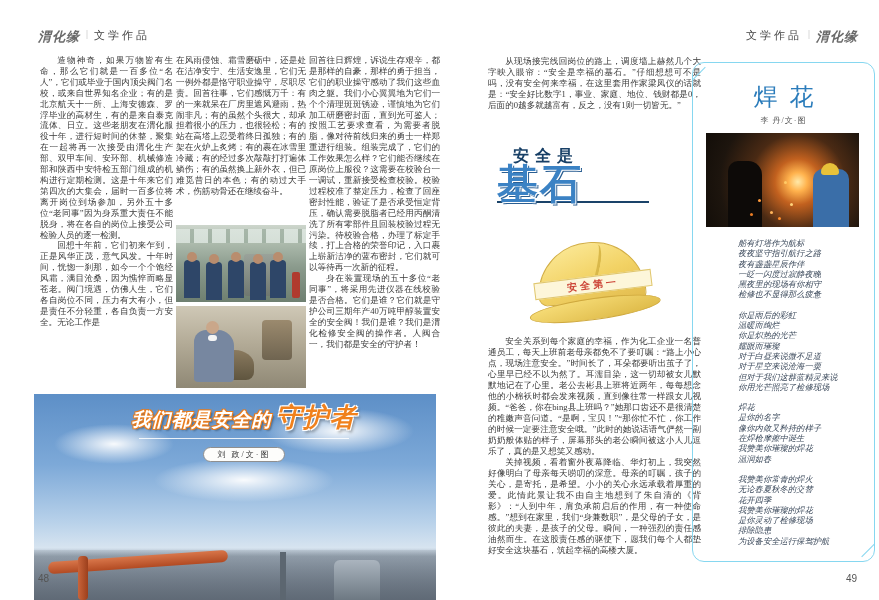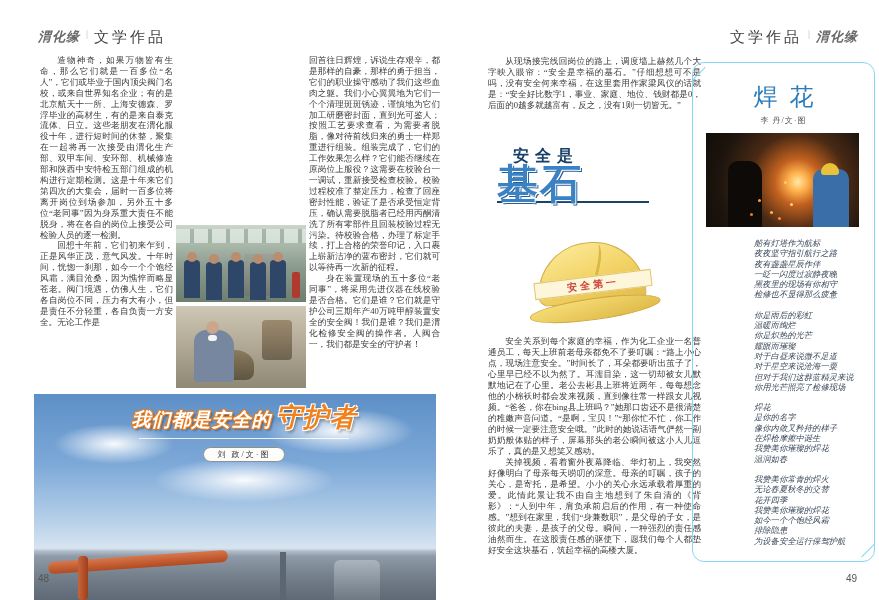--- a/index.html
+++ b/index.html
@@ -7,21 +7,21 @@
     position:relative;width:879px;height:600px;background:#ffffff;
     font-family:"Liberation Serif","DejaVu Serif",serif;color:#3a3a3a;
     overflow:hidden;margin:0 auto;
   }
   
   .hdr{position:absolute;top:28px;font-size:9px;color:#777;display:flex;align-items:flex-start;gap:6px;}
   .hdr-left{left:38px;}
   .hdr-right{right:21px;flex-direction:row;}
   .logo{font-style:italic;font-weight:bold;font-size:13px;color:#6a6a6a;letter-spacing:1px;font-family:"DejaVu Serif",serif;}
   .hdr-div{color:#bbb;font-size:10px;}
-  .hdr-sec{font-family:"Liberation Sans","DejaVu Sans",sans-serif;font-size:15px;color:#444;letter-spacing:3px;}
+  .hdr-sec{font-family:"Liberation Sans","DejaVu Sans",sans-serif;font-size:11px;color:#444;letter-spacing:3px;}
   
   .col{position:absolute;font-size:8.6px;line-height:10.9px;text-align:justify;}
   .para{text-indent:2em;}
   .cont > .para:first-child{text-indent:0;}
   
   .photo{position:absolute;overflow:hidden;}
   .photo-workshop{
     background:linear-gradient(180deg,#cdd6cc 0%,#aebcae 22%,#8a9a8c 55%,#6e7f70 100%);
   }
   .ws-window{position:absolute;top:4px;left:0;right:0;height:14px;
@@ -90,21 +90,21 @@
   .side-byline{position:absolute;top:52px;left:0;right:0;text-align:center;font-size:8px;color:#555;letter-spacing:1px;}
   .photo-weld{left:13px;top:70px;width:153px;height:94px;position:absolute;
     background:radial-gradient(circle at 60% 52%, #ffe9a8 0%, #ffb24d 9%, #c2611f 22%, #4a2a14 46%, #1d150e 75%, #120d08 100%);}
   .weld-fig-l{position:absolute;left:22px;bottom:0;width:34px;height:66px;background:#0d0a08;border-radius:10px 14px 0 0;}
   .weld-fig-r{position:absolute;right:10px;bottom:0;width:36px;height:58px;background:#3a6ea8;border-radius:10px 10px 0 0;}
   .weld-helmet{position:absolute;right:20px;bottom:52px;width:18px;height:12px;border-radius:9px 9px 3px 3px;background:#e8c23a;}
   .weld-sparks{position:absolute;left:78px;top:48px;width:3px;height:3px;border-radius:50%;background:#ffca66;
     box-shadow:-26px 18px 0 #ff9a3c,-14px 30px 0 #ffb45a,-34px 32px 0 #e87c24,6px 22px 0 #ffd27a,-6px 36px 0 #ff8c2a;}
   .poem{position:absolute;left:45px;top:176px;width:125px;font-size:8.3px;line-height:10.3px;
     color:#3c4a5c;font-style:italic;}
-  .stanza{margin-bottom:10px;margin-left:16px;}
+  .stanza{margin-bottom:10px;}
   
   .rp-col{position:absolute;font-size:8.6px;line-height:11px;text-align:justify;}
 </style>
 </head>
 <body>
 
 <div id="spread">
 
   <div class="hdr hdr-left">
     <span class="logo">渭化缘</span>
@@ -115,20 +115,23 @@
     <span class="hdr-sec">文学作品</span>
     <span class="hdr-div">|</span>
     <span class="logo">渭化缘</span>
   </div>
 
   <div class="col" style="left:40px;top:55px;width:133px;height:338px;">
       <div class="para">造物神奇，如果万物皆有生命，那么它们就是一百多位“名人”，它们或毕业于国内顶尖阀门名校，或来自世界知名企业；有的是北京航天十一所、上海安德森、罗浮毕业的高材生，有的是来自泰克流体、日立。这些老朋友在渭化服役十年，进行短时间的休整，聚集在一起将再一次接受由渭化生产部、双甲车间、安环部、机械修造部和陕西中安特检五部门组成的机构进行定期检测。这是十年来它们第四次的大集会，届时一百多位将离开岗位到场参加，另外五十多位“老同事”因为身系重大责任不能脱身，将在各自的岗位上接受公司检验人员的逐一检测。</div>
       <div class="para">回想十年前，它们初来乍到，正是风华正茂，意气风发。十年时间，恍惚一刹那，如今一个个饱经风霜，满目沧桑，因为憔悴而略显苍老。阀门境遇，仿佛人生，它们各自岗位不同，压力有大有小，但是责任不分轻重，各自负责一方安全。无论工作是</div>
     </div>
 
+  <div class="col cont" style="left:176px;top:55px;width:130px;height:168px;">
+      <div class="para">在风雨侵蚀、霜雪磨砺中，还是处在洁净安宁、生活安逸里，它们无一例外都是恪守职业操守，尽职尽责。回首往事，它们感慨万千：有的一来就呆在厂房里遮风避雨，热闹非凡；有的虽然个头很大，却承担着很小的压力，也很轻松；有的站在高塔上忍受着终日孤独；有的架在火炉上炙烤；有的裹在冰雪里冷藏；有的经过多次敲敲打打遍体鳞伤；有的虽然换上新外衣，但已难觅昔日的本色；有的动过大手术，伤筋动骨还在继续奋斗。</div>
+    </div>
 
   <div class="col cont" style="left:309px;top:55px;width:131px;height:338px;">
       <div class="para">回首往日辉煌，诉说生存艰辛，都是那样的自豪，那样的勇于担当，它们的职业操守感动了我们这些血肉之躯。我们小心翼翼地为它们一个个清理斑斑锈迹，谨慎地为它们加工研磨密封面，直到光可鉴人；按照工艺要求查看，为需要者脱脂，像对待前线归来的勇士一样郑重进行组装。组装完成了，它们的工作效果怎么样？它们能否继续在原岗位上服役？这需要在校验台一一调试，重新接受检查校验。校验过程校准了整定压力，检查了回座密封性能，验证了是否承受恒定背压，确认需要脱脂者已经用丙酮清洗了所有零部件且回装校验过程无污染。待校验合格，办理了标定手续，打上合格的荣誉印记，入口裹上崭新洁净的蓝布密封，它们就可以等待再一次新的征程。</div>
       <div class="para">身在装置现场的五十多位“老同事”，将采用先进仪器在线校验是否合格。它们是谁？它们就是守护公司三期年产40万吨甲醇装置安全的安全阀！我们是谁？我们是渭化检修安全阀的操作者。人阀合一，我们都是安全的守护者！</div>
     </div>
 
   <div class="photo photo-workshop" style="left:176px;top:225px;width:130px;height:77px;">
     <div class="ws-window"></div>
     <div class="ws-machine"></div>
     <div class="ws-red"></div>
@@ -229,20 +232,20 @@
           <div class="poem-line">像你内敛又矜持的样子</div>
           <div class="poem-line">在焊枪摩擦中诞生</div>
           <div class="poem-line">我赞美你璀璨的焊花</div>
           <div class="poem-line">温润如春</div>
         </div>
       <div class="stanza">
           <div class="poem-line">我赞美你常青的焊火</div>
           <div class="poem-line">无论春夏秋冬的交替</div>
           <div class="poem-line">花开四季</div>
           <div class="poem-line">我赞美你璀璨的焊花</div>
-          <div class="poem-line">如今一个个饱经风霜</div>
+          <div class="poem-line">是你灵动了检修现场</div>
           <div class="poem-line">排除隐患</div>
           <div class="poem-line">为设备安全运行保驾护航</div>
         </div>
     </div>
   </div>
 
 </div>
 
 </body></html>

